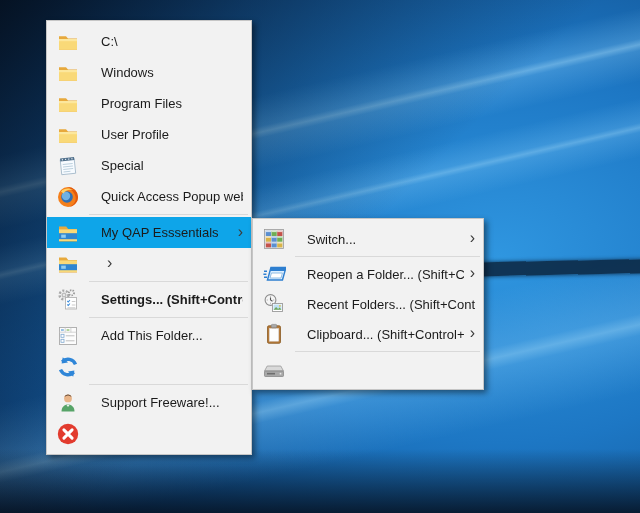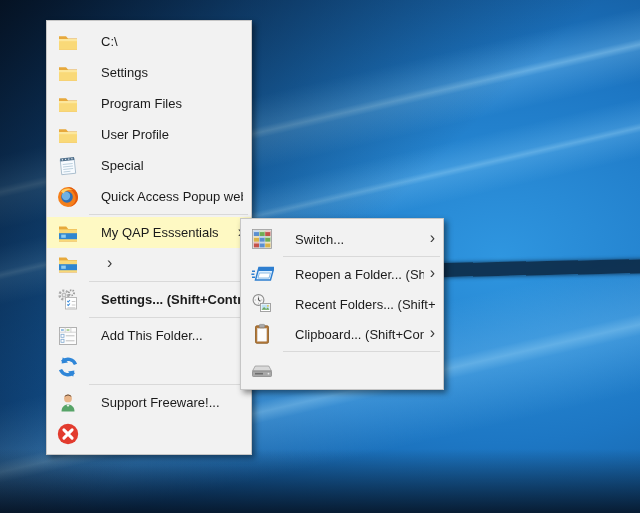--- a/index.html
+++ b/index.html
@@ -16,27 +16,27 @@
   .ray3{top:328px;height:132px;opacity:.9;}
   .gap-h{left:248px;width:400px;height:14px;top:263px;transform:rotate(-1.1deg);
     background:rgba(8,25,46,.78);box-shadow:0 0 4px rgba(8,25,46,.8);}
   .shade-tl{inset:0;background:linear-gradient(135deg, rgba(4,12,24,.88) 0%, rgba(6,18,36,.5) 22%, rgba(0,0,0,0) 52%);}
   .shade-b{left:0;right:0;bottom:0;height:64px;background:linear-gradient(to top, rgba(4,12,24,.82), rgba(4,12,24,0));}
 
   
   .menu{position:absolute;box-sizing:border-box;background:#f2f2f2;border:1px solid #c6c6c6;
     box-shadow:3px 3px 6px rgba(0,0,0,.45);padding:5px 0;color:#1b1b1b;font-size:13px;}
   .main-menu{left:46px;top:20px;width:206px;z-index:5;}
-  .sub-menu{left:240px;top:218px;width:204px;z-index:6;}
+  .sub-menu{left:252px;top:218px;width:232px;z-index:6;}
   .mi{display:flex;align-items:center;height:31px;padding:0 8px;cursor:default;}
   .sub-menu .mi{height:30px;}
   .mi .ic{width:26px;height:26px;flex:0 0 26px;margin-right:20px;display:flex;align-items:center;justify-content:center;}
   .mi .lbl{flex:1;white-space:nowrap;overflow:hidden;}
   .mi .arr{margin-left:6px;color:#3c3c3c;font-size:16px;line-height:1;transform:translateY(-1px);}
-  .mi.hl{background:#fef9c3;}
+  .mi.hl{background:#0ea5e9;}
   .mi.bold .lbl{font-weight:bold;}
   .sep{height:1px;background:#d9d9d9;margin:2px 3px 2px 42px;}
 </style>
 </head>
 <body>
 
 <div class="desktop">
   <div class="wp ray ray1"></div>
   <div class="wp ray ray2"></div>
   <div class="wp ray ray3"></div>
@@ -58,21 +58,21 @@
     </div>
 
     <div class="mi">
       <span class="ic">
         <svg width="24" height="24" viewBox="0 0 24 24">
             <path d="M3 6.2h7l2 2.3h9v11.3H3z" fill="#e7a93c"></path>
             <path d="M3 9h18v10.8H3z" fill="#f9d978"></path>
             <path d="M3 9h18v2.2H3z" fill="#fce79d"></path>
           </svg>
       </span>
-      <span class="lbl">Settings</span>
+      <span class="lbl">Windows</span>
     </div>
 
     <div class="mi">
       <span class="ic">
         <svg width="24" height="24" viewBox="0 0 24 24">
             <path d="M3 6.2h7l2 2.3h9v11.3H3z" fill="#e7a93c"></path>
             <path d="M3 9h18v10.8H3z" fill="#f9d978"></path>
             <path d="M3 9h18v2.2H3z" fill="#fce79d"></path>
           </svg>
       </span>

